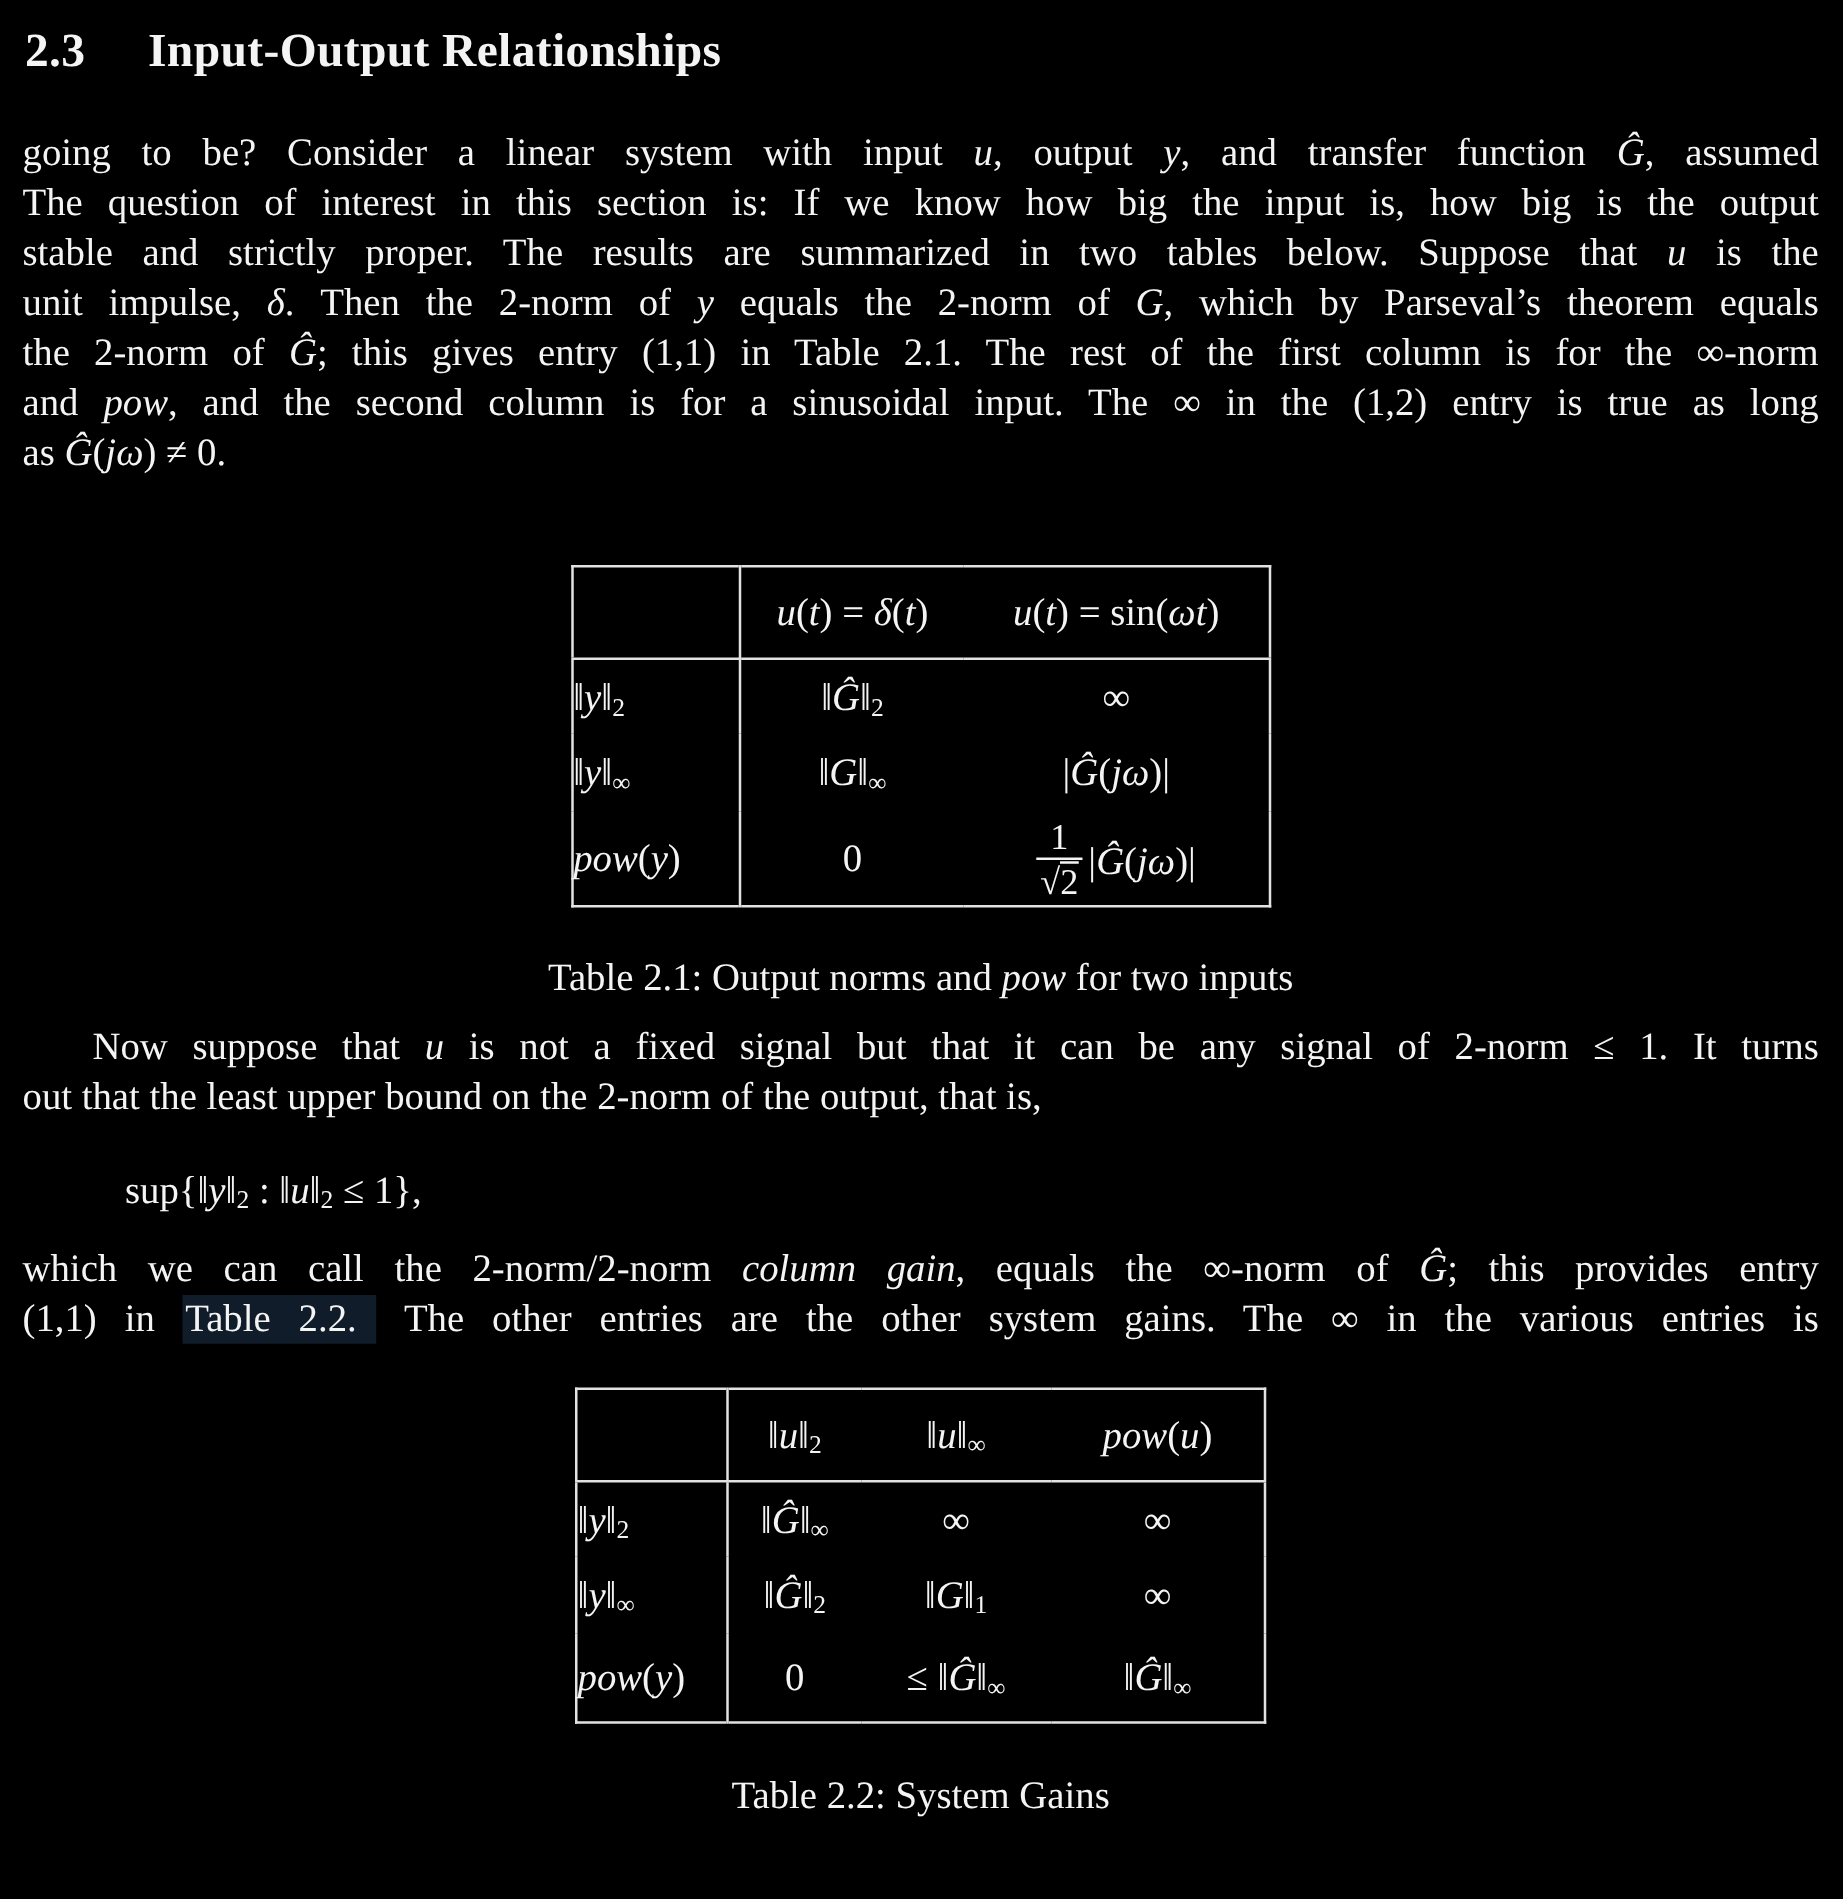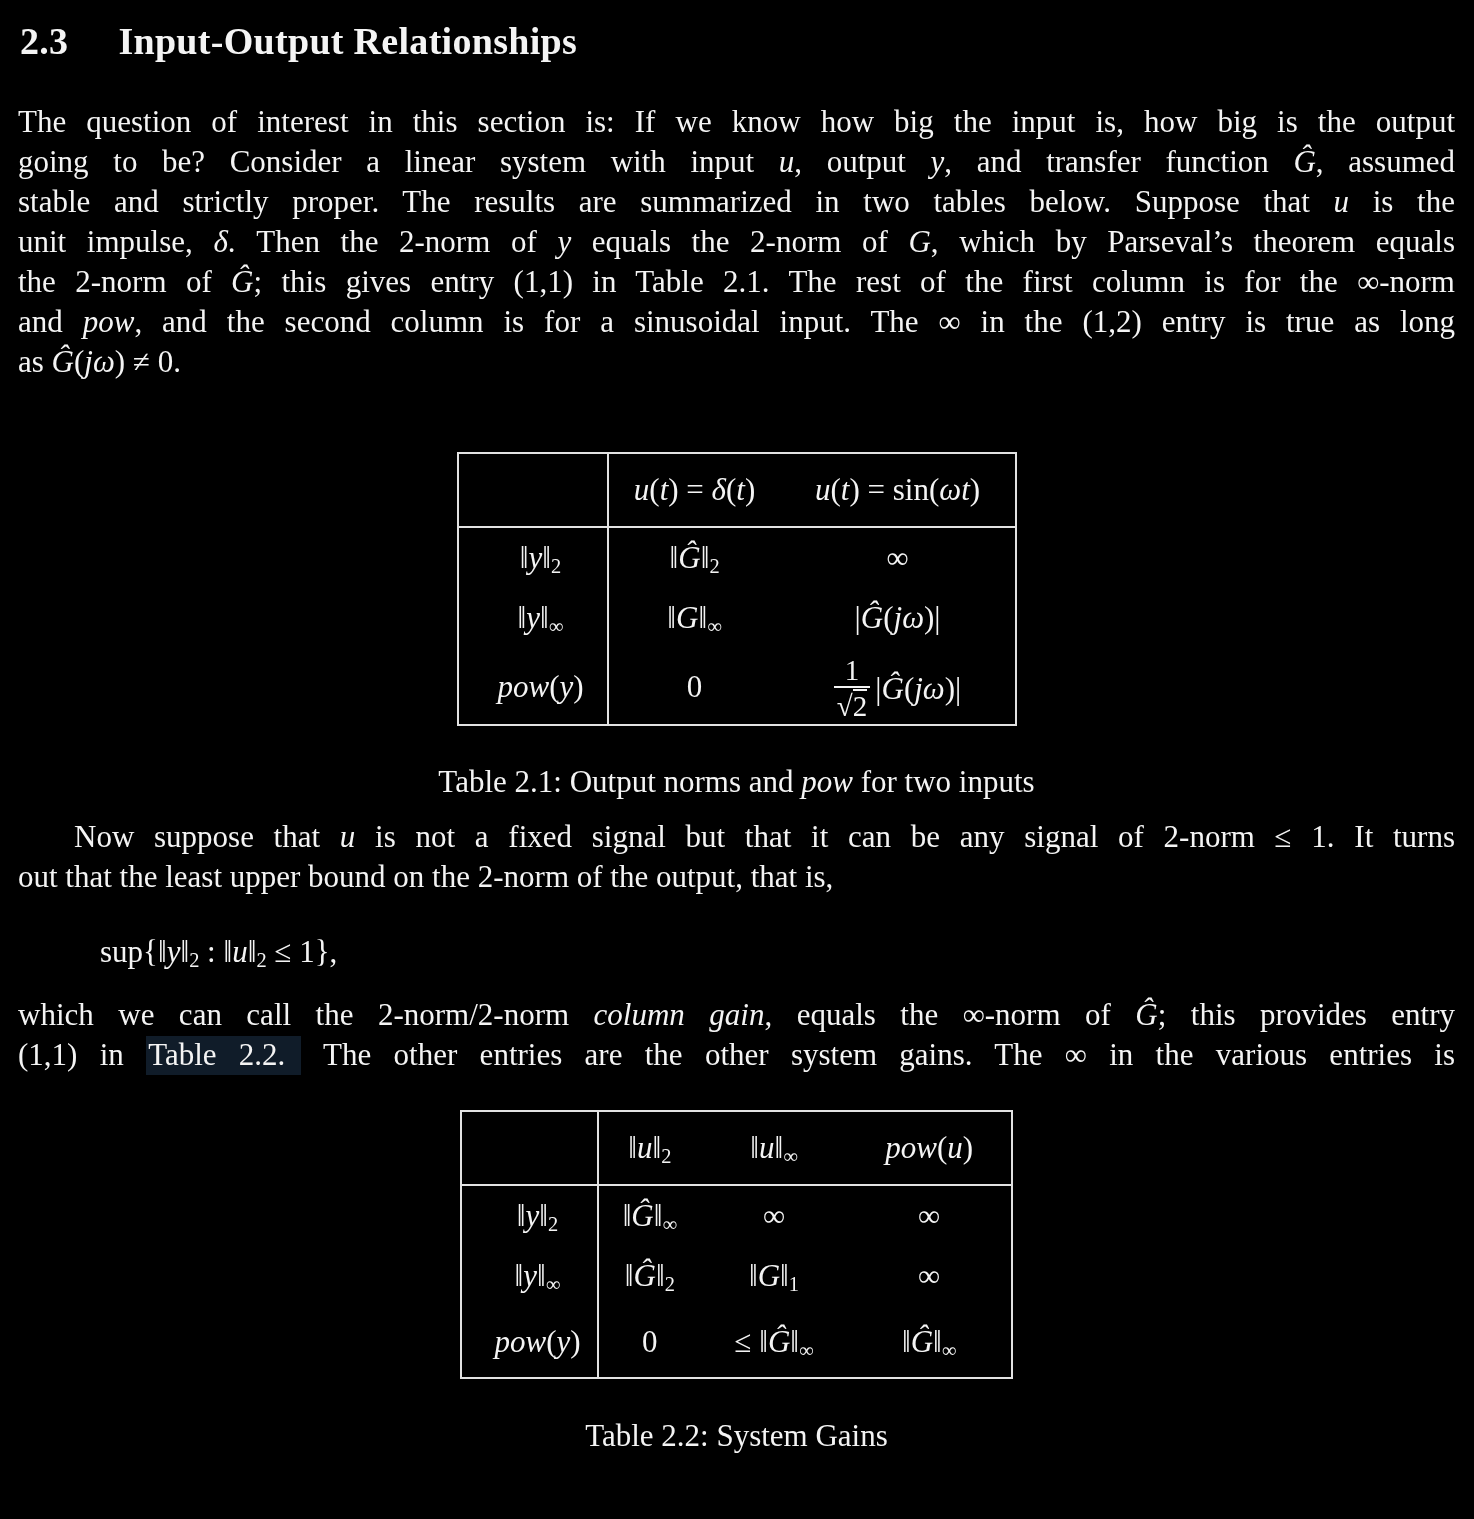--- a/index.html
+++ b/index.html
@@ -40,21 +40,21 @@
   table.t{
     border-collapse:collapse;margin-left:auto;margin-right:auto;
     color:var(--text);border:2px solid var(--table-border);
     font-size:31px;
   }
   .t1{margin-top:70px;width:560px;}
   .t2{margin-top:35px;width:553px;}
   table.t th,table.t td{font-weight:normal;text-align:center;vertical-align:middle;padding:0;}
   table.t .lcol{
     border-right:2px solid var(--table-border);
-    text-align:center;padding-left:16px;
+    text-align:left;
   }
   .t1 .lcol{width:132px;}
   .t2 .lcol{width:119px;}
   table.t tr.hrow th{border-bottom:2px solid var(--table-border);height:72px;}
   .t1 tr.r1{height:60px;} .t1 tr.r2{height:62px;} .t1 tr.r3{height:76px;}
   .t2 tr.r1{height:60px;} .t2 tr.r2{height:62px;} .t2 tr.r3{height:71px;}
   .fr-wrap{display:inline-flex;align-items:center;gap:5px;}
   .frac{display:inline-flex;flex-direction:column;align-items:center;font-size:29px;line-height:1.02;}
   .frac .num{display:block;padding:0 3px;}
   .frac .den{display:block;border-top:2px solid var(--text);padding:1px 3px 0 3px;}
@@ -64,22 +64,22 @@
 <body>
 
 <div class="page">
 
   <h1>
     <span>2.3</span>
     <span>Input-Output Relationships</span>
   </h1>
 
   <div class="para p1">
+      <div class="tline just">going to be? Consider a linear system with input <i>u</i>, output <i>y</i>, and transfer function <i>Ĝ</i>, assumed</div>
       <div class="tline just">The question of interest in this section is: If we know how big the input is, how big is the output</div>
-      <div class="tline just">going to be? Consider a linear system with input <i>u</i>, output <i>y</i>, and transfer function <i>Ĝ</i>, assumed</div>
       <div class="tline just">stable and strictly proper. The results are summarized in two tables below. Suppose that <i>u</i> is the</div>
       <div class="tline just">unit impulse, <i>δ</i>. Then the 2-norm of <i>y</i> equals the 2-norm of <i>G</i>, which by Parseval’s theorem equals</div>
       <div class="tline just">the 2-norm of <i>Ĝ</i>; this gives entry (1,1) in Table 2.1. The rest of the first column is for the ∞-norm</div>
       <div class="tline just">and <i>pow</i>, and the second column is for a sinusoidal input. The ∞ in the (1,2) entry is true as long</div>
       <div class="tline">as <i>Ĝ</i>(<i>jω</i>) ≠ 0.</div>
     </div>
 
   <table class="t t1">
     <tbody>
         <tr class="hrow">

